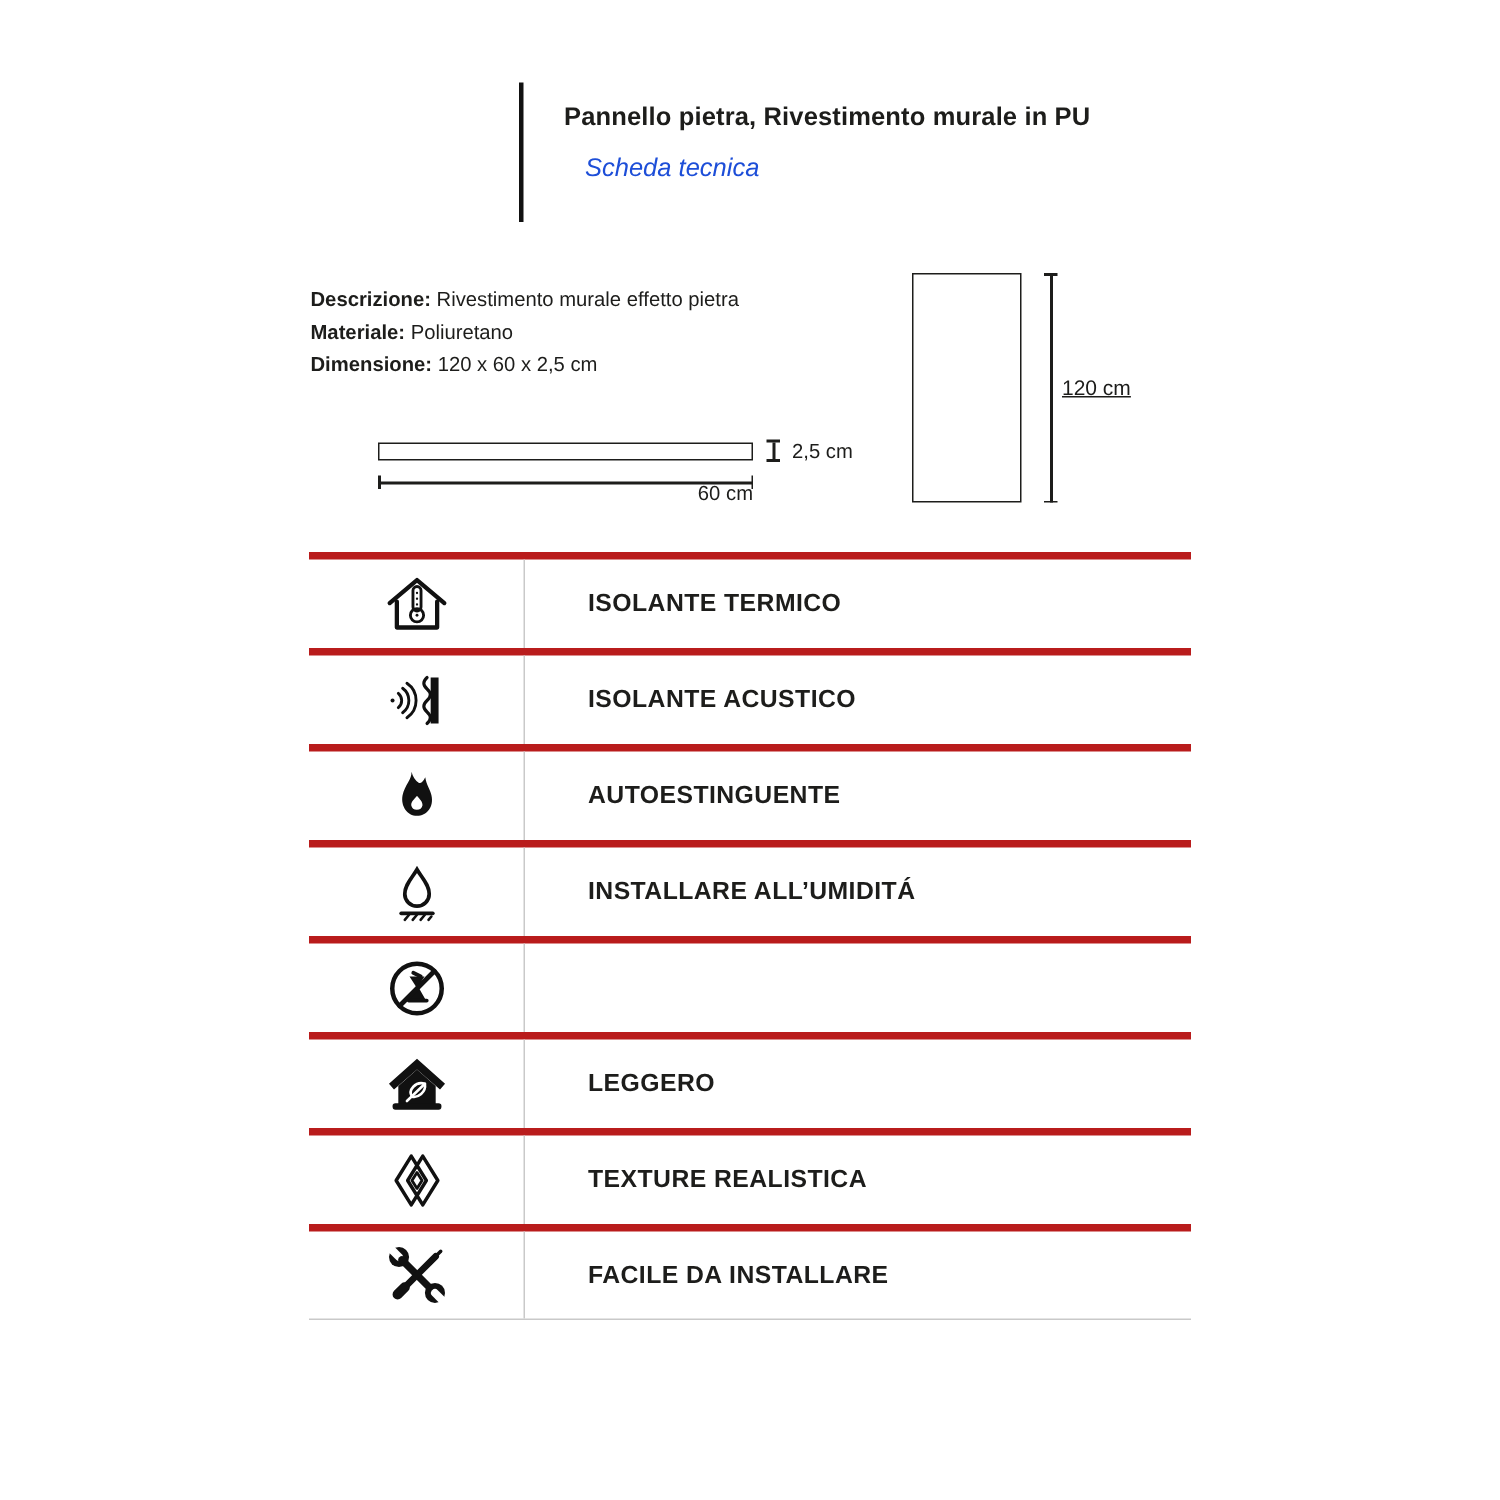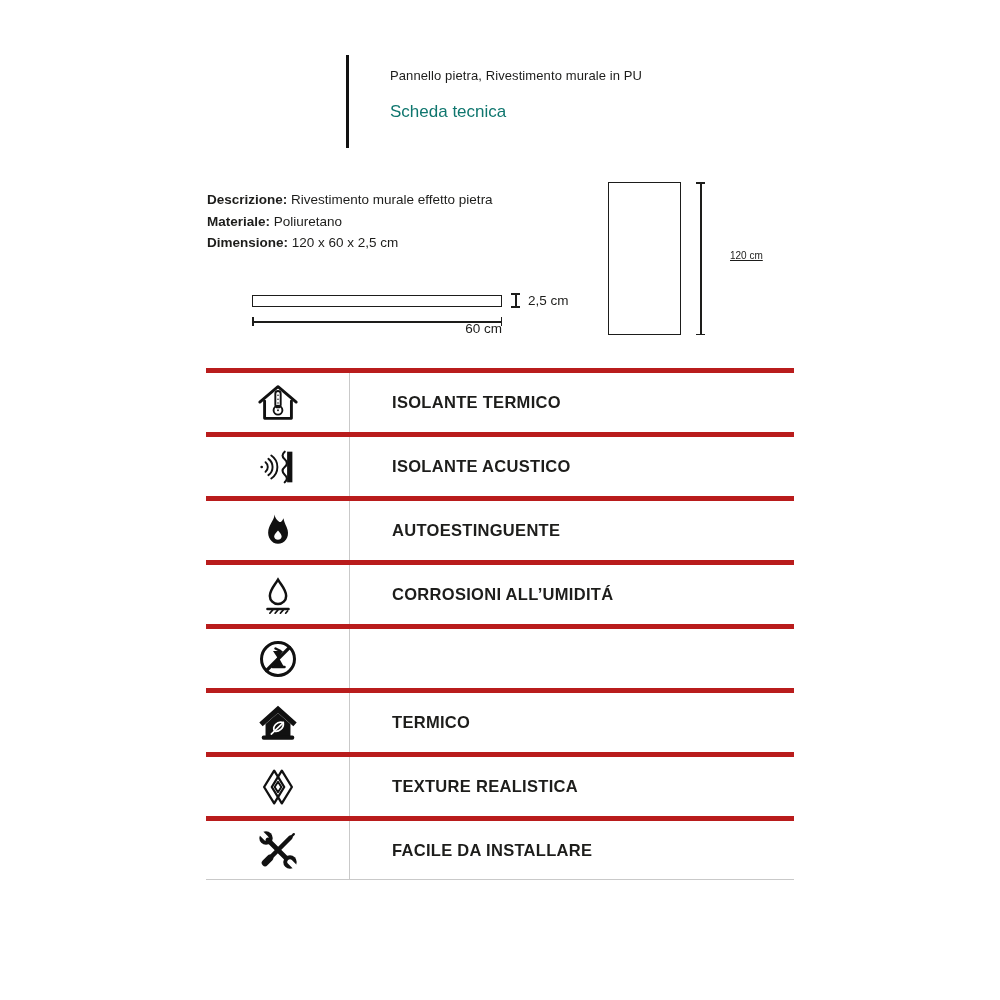--- a/index.html
+++ b/index.html
@@ -4,22 +4,22 @@
 <style>
   * { margin:0; padding:0; box-sizing:border-box; }
   html,body { background:#fff; }
   .page {
     position:relative; width:1000px; height:1000px; background:#ffffff;
     font-family:"Liberation Sans", sans-serif; color:#1d1d1b; overflow:hidden;
   }
 
   
   .header-rule { position:absolute; left:346px; top:55px; width:3px; height:93px; background:#111; }
-  .title { position:absolute; left:390px; top:68px; font-size:13px; font-weight:400; letter-spacing:.1px; }
-  .subtitle { position:absolute; left:390px; top:102px; font-size:17px; font-weight:400; color:#0f766e; }
+  .title { position:absolute; left:376px; top:68px; font-size:17px; font-weight:700; letter-spacing:.1px; }
+  .subtitle { position:absolute; left:390px; top:102px; font-size:17px; font-weight:400; color:#1d4ed8;font-style:italic; }
 
   
   .specs { position:absolute; left:207px; top:189px; font-size:13.5px; line-height:21.5px; }
   .spec-line b { font-weight:700; }
 
   
   .panel-side { position:absolute; left:252px; top:295px; width:250px; height:12px; border:1.5px solid #1d1d1b; background:#fff; }
   .thick-tick { position:absolute; left:511px; top:293px; width:9px; height:15px; border-top:2px solid #1d1d1b; border-bottom:2px solid #1d1d1b; }
   .thick-tick span { position:absolute; left:3.5px; top:0; width:2px; height:11px; background:#1d1d1b; }
   .thick-label { position:absolute; left:528px; top:293px; font-size:13.5px; }
@@ -28,21 +28,21 @@
   .dim-h .line { position:absolute; left:0; top:4px; width:100%; height:1.5px; background:#1d1d1b; }
   .dim-h .tick-l, .dim-h .tick-r { position:absolute; top:0; width:1.5px; height:9px; background:#1d1d1b; }
   .dim-h .tick-l { left:0; } .dim-h .tick-r { right:0; }
   .width-label { position:absolute; left:252px; top:321px; width:250px; text-align:right; font-size:13.5px; }
 
   .panel-front { position:absolute; left:608px; top:182px; width:73px; height:153px; border:1.7px solid #1d1d1b; background:#fff; }
   .dim-v { position:absolute; left:696px; top:182px; width:9px; height:153px; }
   .dim-v .line { position:absolute; left:4px; top:0; width:1.5px; height:100%; background:#1d1d1b; }
   .dim-v .tick-t, .dim-v .tick-b { position:absolute; left:0; width:9px; height:1.5px; background:#1d1d1b; }
   .dim-v .tick-t { top:0; } .dim-v .tick-b { bottom:0; }
-  .height-label { position:absolute; left:730px; top:250px; font-size:10px;text-decoration:underline; }
+  .height-label { position:absolute; left:708px; top:250px; font-size:14px;text-decoration:underline; }
 
   
   .features { position:absolute; left:206px; top:368px; width:588px; }
   .feature-row { display:flex; height:64px; border-top:5px solid #b91c1c; }
   .feature-row:last-child { border-bottom:1px solid #c9c9c9; }
   .icon-cell { width:144px; display:flex; align-items:center; justify-content:center; border-right:1px solid #c9c9c9; }
   .label-cell { flex:1; display:flex; align-items:center; padding-left:42px; font-size:16.5px; font-weight:700; letter-spacing:.3px; }
   .icon-cell svg { display:block; }
 </style>
 </head>
@@ -121,21 +121,21 @@
     </div>
 
     <div class="feature-row">
       <div class="icon-cell">
         <svg width="46" height="46" viewBox="0 0 48 48" fill="none" stroke="#111" stroke-width="2.6" stroke-linecap="round">
           <path d="M24 8 C20.5 14 15.5 18.5 15.5 25 A8.5 8.5 0 0 0 32.5 25 C32.5 18.5 27.5 14 24 8 Z"></path>
           <path d="M13 38.5 H35"></path>
           <path d="M15.5 43 L18.5 39.5 M21 43 L24 39.5 M26.5 43 L29.5 39.5 M32 43 L34 40.7" stroke-width="1.8"></path>
         </svg>
       </div>
-      <div class="label-cell">CORROSIONI ALL’UMIDITÁ</div>
+      <div class="label-cell">INSTALLARE ALL’UMIDITÁ</div>
     </div>
 
     <div class="feature-row">
       <div class="icon-cell">
         <svg width="48" height="48" viewBox="0 0 48 48" fill="none" stroke="#111">
           <circle cx="24" cy="24" r="16.5" stroke-width="3"></circle>
           <path d="M19 16 H29 L24.7 22.6 L30 32 H18.5 L23.3 22.6 Z" fill="#111" stroke="none"></path>
           <path d="M21.5 13.5 L26.5 16 M18.5 32 H30.5" stroke-width="2.5" stroke-linecap="round"></path>
           <path d="M12.5 35.5 L35.5 12.5" stroke-width="3.2" stroke-linecap="round"></path>
         </svg>
@@ -147,21 +147,21 @@
         <svg width="46" height="46" viewBox="0 0 48 48">
           <path fill="#111" d="M24 6 L4.5 23.5 L8 27.5 L24 13.5 L40 27.5 L43.5 23.5 Z"></path>
           <path fill="#111" d="M11 25 L24 13.5 L37 25 V38 H11 Z"></path>
           <rect x="7" y="37" width="34" height="4.5" rx="2" fill="#111"></rect>
           <g stroke="#fff" stroke-width="1.8" fill="none" stroke-linecap="round">
             <path d="M20.5 32.5 C17.5 28 23 21.5 29.5 23.5 C30.5 29.5 24.5 33.5 20.5 32.5 Z"></path>
             <path d="M17 35.5 L29.5 23.5"></path>
           </g>
         </svg>
       </div>
-      <div class="label-cell">TERMICO</div>
+      <div class="label-cell">LEGGERO</div>
     </div>
 
     <div class="feature-row">
       <div class="icon-cell">
         <svg width="46" height="46" viewBox="0 0 48 48" fill="none" stroke="#111" stroke-width="2.4" stroke-linejoin="round">
           <path d="M20 7 L30.5 24 L20 41 L9.5 24 Z"></path>
           <path d="M28 7 L38.5 24 L28 41 L17.5 24 Z"></path>
           <path d="M24 18.5 L27.5 24 L24 29.5 L20.5 24 Z" stroke-width="2"></path>
         </svg>
       </div>

